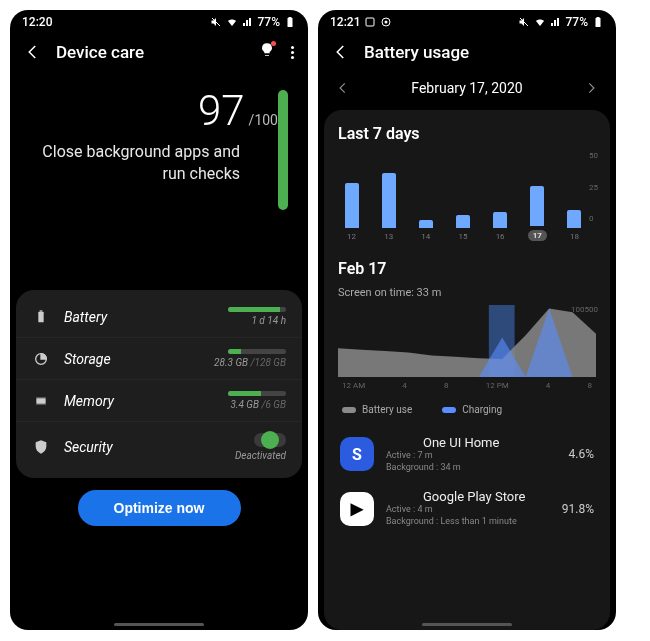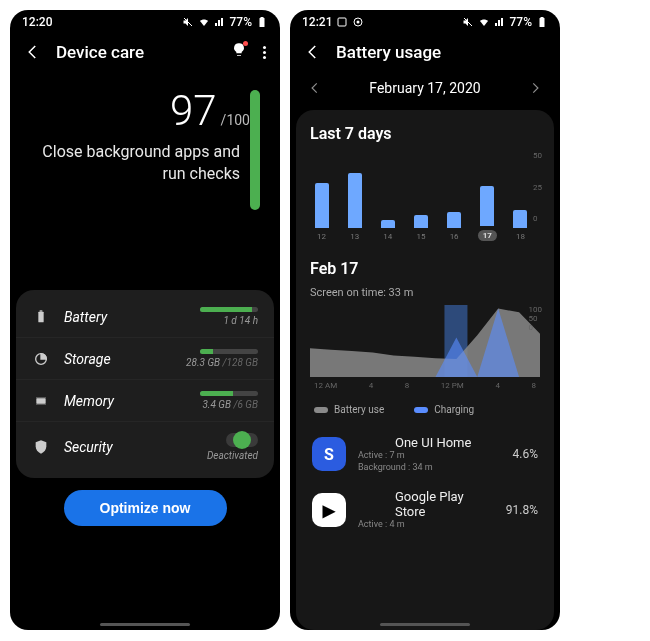--- a/index.html
+++ b/index.html
@@ -1,17 +1,17 @@
 <!DOCTYPE html>
 <html><head>
 <meta charset="utf-8">
 <style>
   * { box-sizing: border-box; margin: 0; padding: 0; }
   body { background: #fff; font-family: -apple-system, Roboto, Arial, sans-serif; display: flex; gap: 10px; padding: 10px; }
-  .phone { width: 270px; height: 620px; background: #000; border-radius: 18px; overflow: hidden; color: #fff; display: flex; flex-direction: column; position: relative; }
+  .phone { width: 298px; height: 620px; background: #000; border-radius: 18px; overflow: hidden; color: #fff; display: flex; flex-direction: column; position: relative; }
   .status-bar { height: 24px; display: flex; justify-content: space-between; align-items: center; padding: 0 12px; font-size: 12px; font-weight: 500; }
   .status-left, .status-right { display: flex; align-items: center; gap: 4px; }
   .status-icons svg { width: 12px; height: 12px; fill: #fff; }
   .header { display: flex; align-items: center; padding: 8px 14px; gap: 14px; }
   .back-arrow { width: 18px; height: 18px; cursor: pointer; }
   .header-title { font-size: 17px; font-weight: 500; flex: 1; }
   .header-actions { display: flex; gap: 16px; align-items: center; }
   .bulb { position: relative; }
   .bulb .dot { position: absolute; top: -1px; right: -1px; width: 5px; height: 5px; background: #ff4d4d; border-radius: 50%; }
   .dots-vert { display: flex; flex-direction: column; gap: 2px; }
@@ -44,21 +44,21 @@
   .panel h3 { font-size: 16px; font-weight: 600; margin-bottom: 8px; }
   .bar-chart { position: relative; height: 90px; display: flex; align-items: flex-end; gap: 10px; padding: 0 8px 0 0; }
   .bar-chart .ylabels { position: absolute; right: -2px; top: 0; bottom: 18px; display: flex; flex-direction: column; justify-content: space-between; font-size: 8px; color: #666; }
   .bar-col { flex: 1; display: flex; flex-direction: column; align-items: center; gap: 4px; }
   .bar { width: 14px; background: #6ea8ff; border-radius: 2px 2px 0 0; }
   .bar-lbl { font-size: 8px; color: #777; }
   .bar-lbl.sel { background: #555; color: #ddd; border-radius: 7px; padding: 1px 5px; font-weight: bold; }
   .sub { font-size: 11px; color: #aaa; margin-bottom: 6px; }
   .area-chart { position: relative; height: 72px; margin-bottom: 4px; }
   .area-chart svg { width: 100%; height: 100%; }
-  .area-chart .ylabels { position: absolute; right: -2px; top: 0; bottom: 14px; display: flex; flex-direction: column; font-size: 8px; color: #666; }
+  .area-chart .ylabels { position: absolute; right: -2px; top: 0; bottom: 14px; display: flex; font-size: 8px; color: #666; }
   .xlabels { display: flex; justify-content: space-between; font-size: 8px; color: #666; padding: 0 4px 8px; }
   .legend { display: flex; gap: 30px; font-size: 10px; color: #aaa; padding: 6px 4px 12px; align-items: center; }
   .legend-item { display: flex; align-items: center; gap: 6px; }
   .legend-swatch { width: 14px; height: 6px; border-radius: 3px; }
   .app-row { display: flex; align-items: center; gap: 12px; padding: 8px 2px; }
   .app-icon { width: 34px; height: 34px; border-radius: 10px; display: flex; align-items: center; justify-content: center; font-weight: bold; font-size: 16px; }
   .app-info { flex: 1; }
   .app-name { font-size: 13px; color: #eee; margin-left: 37px; }
   .app-sub { font-size: 9px; color: #888; line-height: 1.3; }
   .app-pct { font-size: 12px; color: #ccc; }
@@ -323,19 +323,20 @@
             <div class="app-sub">Active : 7 m</div>
             <div class="app-sub">Background : 34 m</div>
           </div>
           <div class="app-pct">4.6%</div>
         </div>
         <div class="app-row">
           <div class="app-icon" style="background:#fff;color:#000">▶</div>
           <div class="app-info">
             <div class="app-name">Google Play Store</div>
             <div class="app-sub">Active : 4 m</div>
+            <div class="app-sub">Background : Less than 1 minute</div>
           </div>
           <div class="app-pct">91.8%</div>
         </div>
       </div>
   </div>
   <div class="nav-indicator"></div>
 </div>
 
 </body></html>

